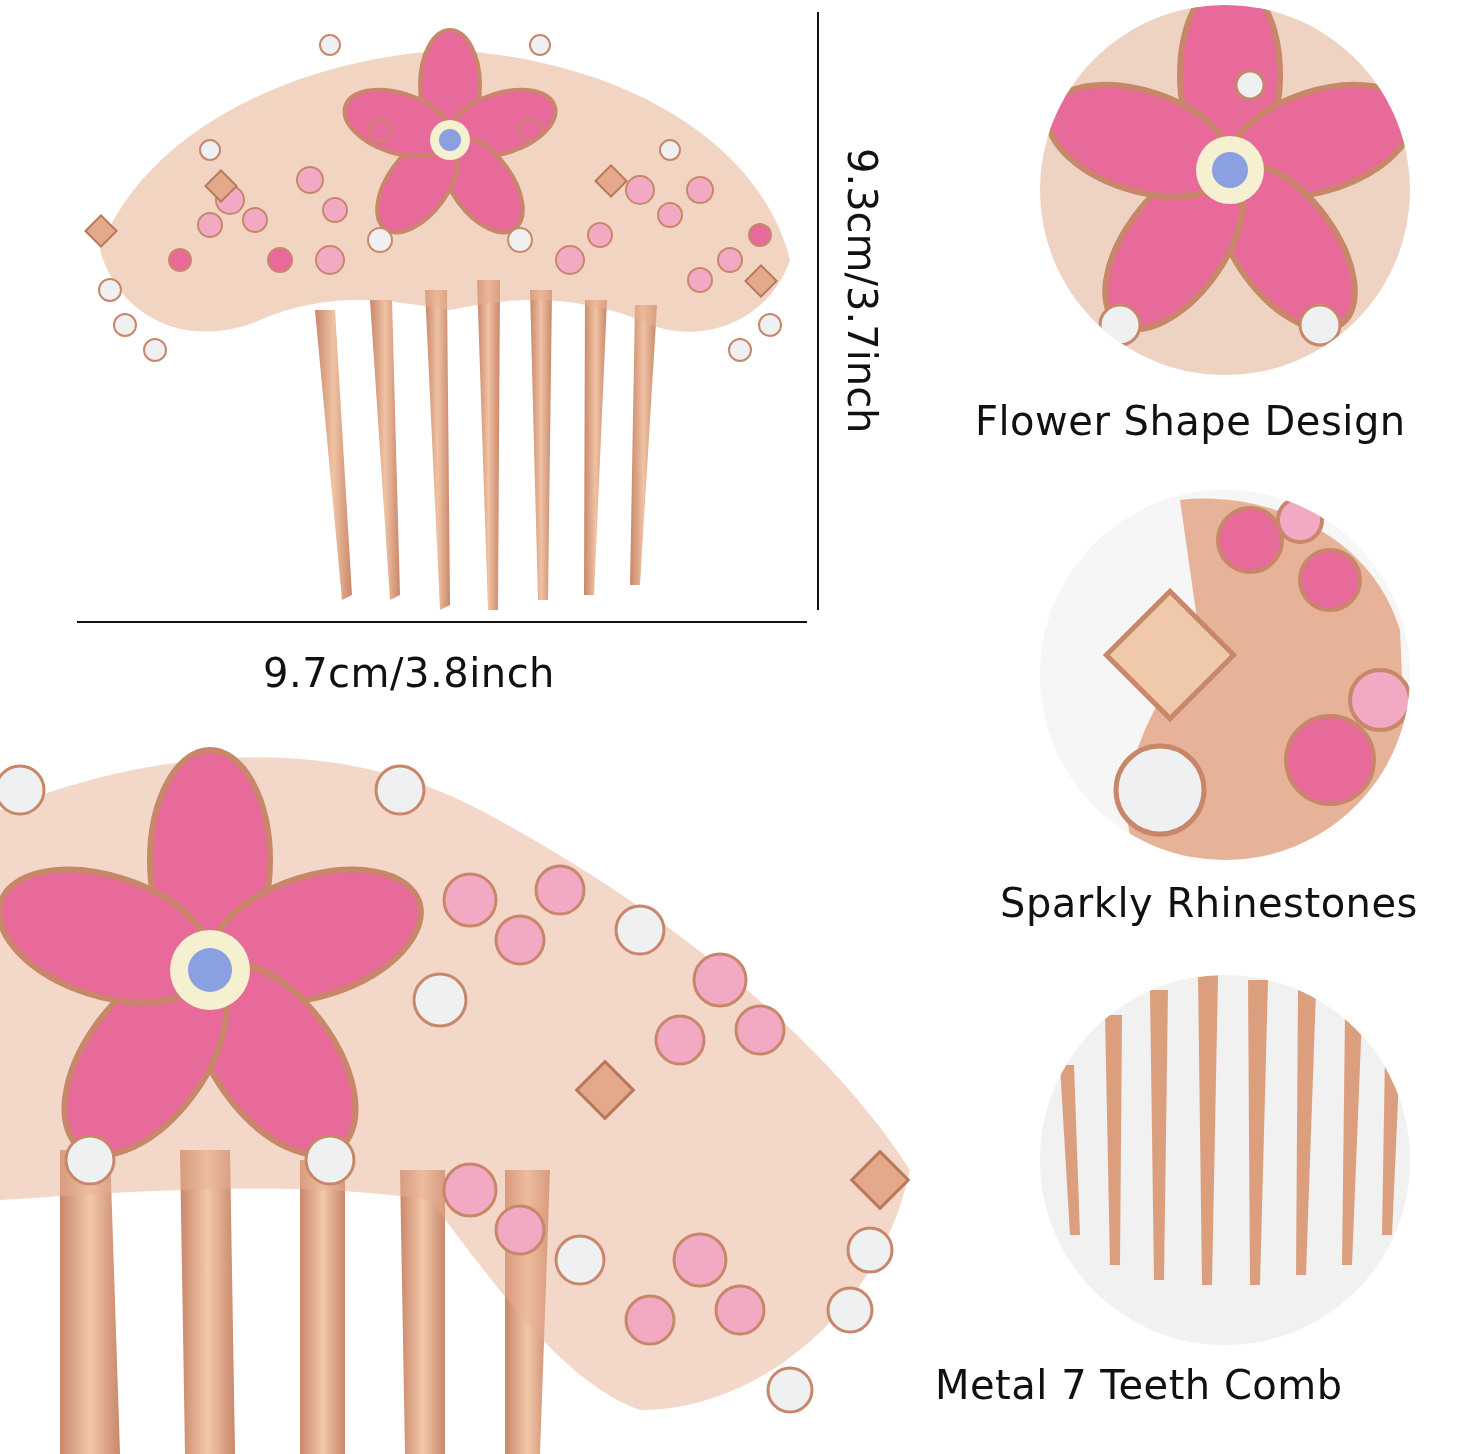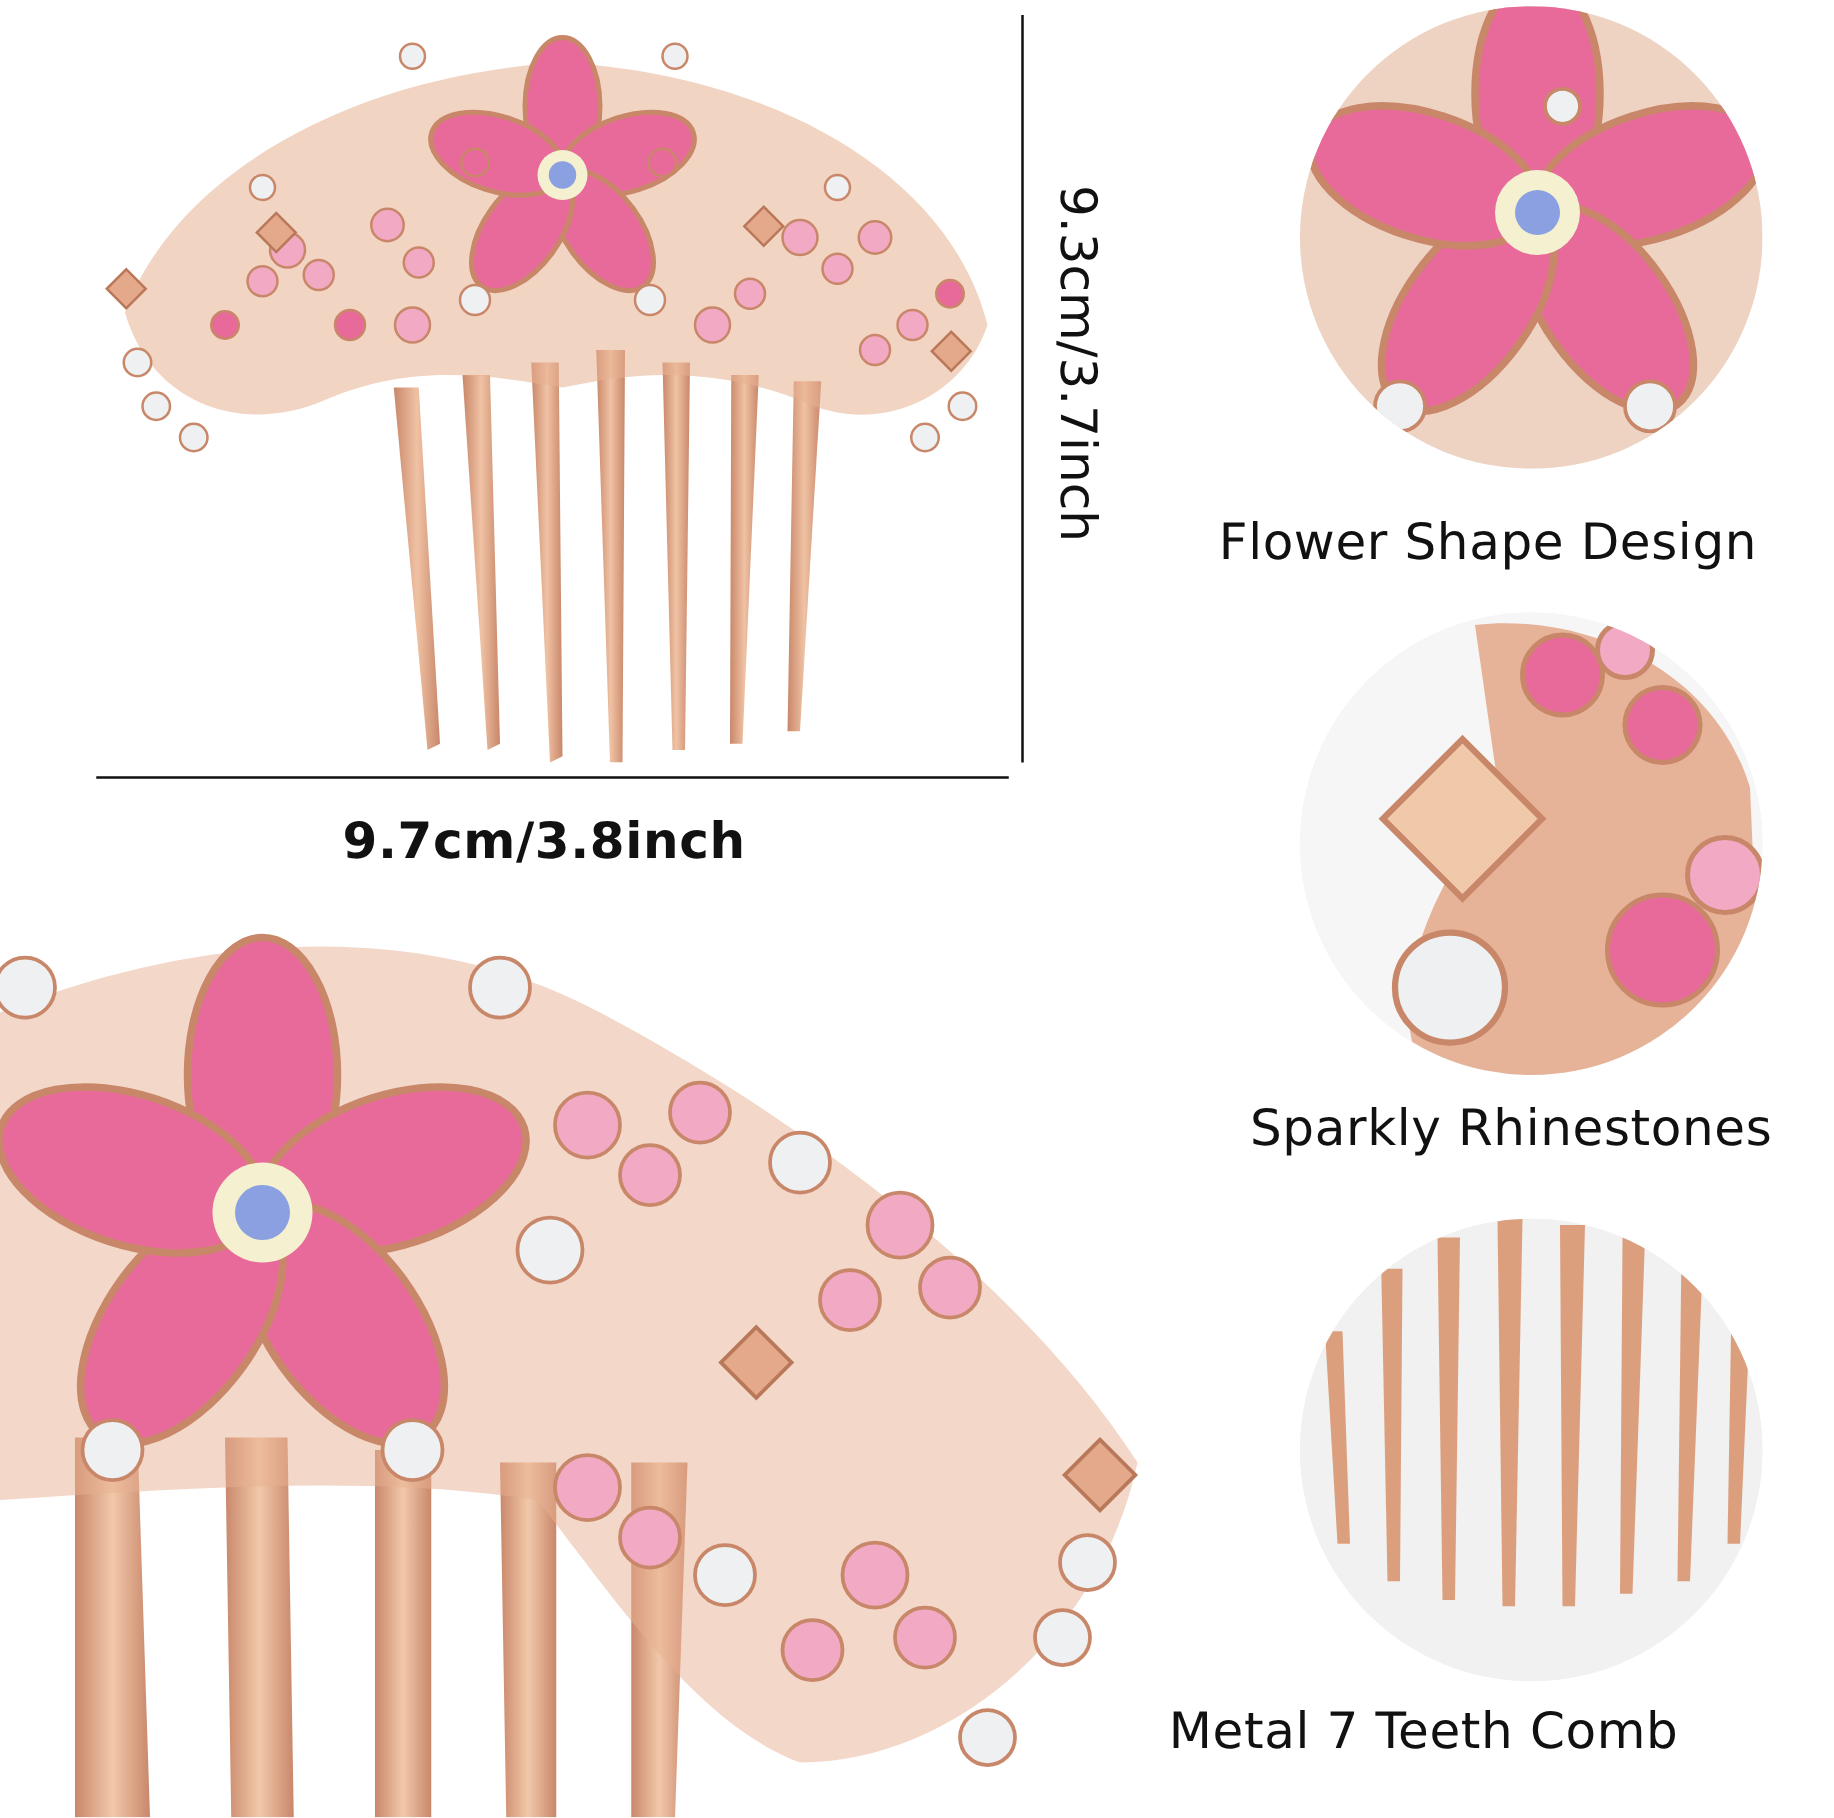--- a/index.html
+++ b/index.html
@@ -91,21 +91,21 @@
       <rect x="520" y="150" width="22" height="22" transform="rotate(45 531 161)"></rect>
       <rect x="670" y="250" width="22" height="22" transform="rotate(45 681 261)"></rect>
     </g>
   </svg>
 </div>
 
 <div class="dimline-v" style="left:817px;top:12px;height:598px;"></div>
 <div class="vtext" style="left:885px;top:148px;">9.3cm/3.7inch</div>
 
 <div class="dimline-h" style="left:77px;top:621px;width:730px;"></div>
-<div class="label" style="left:274px;top:650px;font-weight:bold;">9.7cm/3.8inch</div>
+<div class="label" style="left:263px;top:650px;">9.7cm/3.8inch</div>
 
 <div class="abs" style="left:0;top:730px;width:930px;height:724px;">
   <svg width="930" height="724" viewBox="0 0 930 724">
     <defs>
       <linearGradient id="rg2" x1="0" x2="1">
         <stop offset="0" stop-color="#c9876a"></stop>
           <stop offset="0.5" stop-color="#f2c8aa"></stop>
           <stop offset="1" stop-color="#c9876a"></stop>
       </linearGradient>
     </defs>
@@ -174,21 +174,21 @@
       <circle r="34" fill="#f5f0d0"></circle>
         <circle r="18" fill="#8aa0e0"></circle>
     </g>
     <g fill="#eef0f2" stroke="#c9876a" stroke-width="3">
       <circle cx="80" cy="320" r="20"></circle>
         <circle cx="280" cy="320" r="20"></circle>
         <circle cx="210" cy="80" r="14"></circle>
     </g>
   </svg>
 </div>
-<div class="label" style="left:975px;top:398px;margin-top:13px;">Flower Shape Design</div>
+<div class="label" style="left:975px;top:398px;">Flower Shape Design</div>
 
 <div class="circle" style="left:1040px;top:490px;width:370px;height:370px;">
   <svg width="370" height="370" viewBox="0 0 370 370">
     <rect width="370" height="370" fill="#f6f6f6"></rect>
     <path d="M140,10 C220,0 330,40 360,140 L370,370 L100,370 C60,300 120,200 160,150 Z" fill="#e6b398"></path>
     <rect x="85" y="120" width="90" height="90" fill="#f0c9aa" stroke="#c9876a" stroke-width="5" transform="rotate(45 130 165)"></rect>
     <g fill="#e86a9a" stroke="#c9876a" stroke-width="4">
       <circle cx="210" cy="50" r="32"></circle>
         <circle cx="290" cy="90" r="30"></circle>
         <circle cx="290" cy="270" r="44"></circle>

